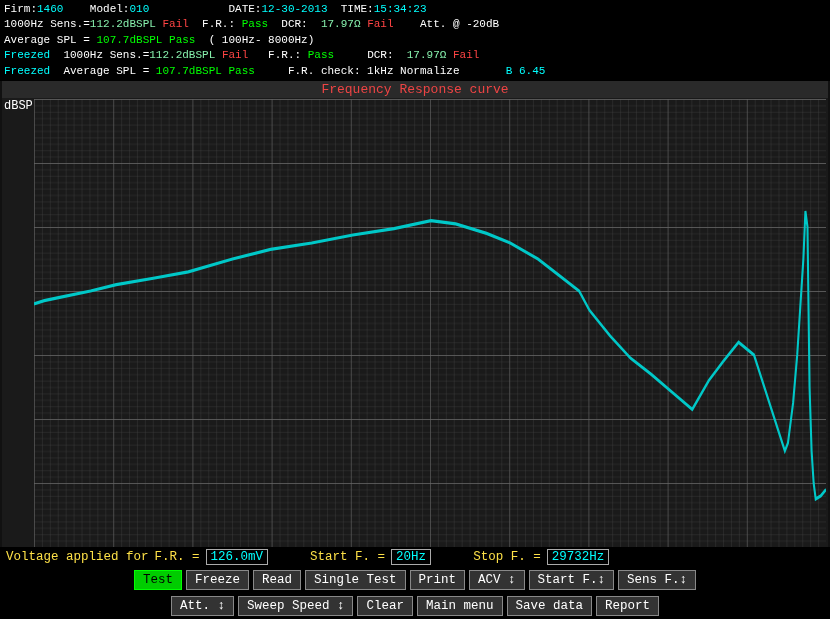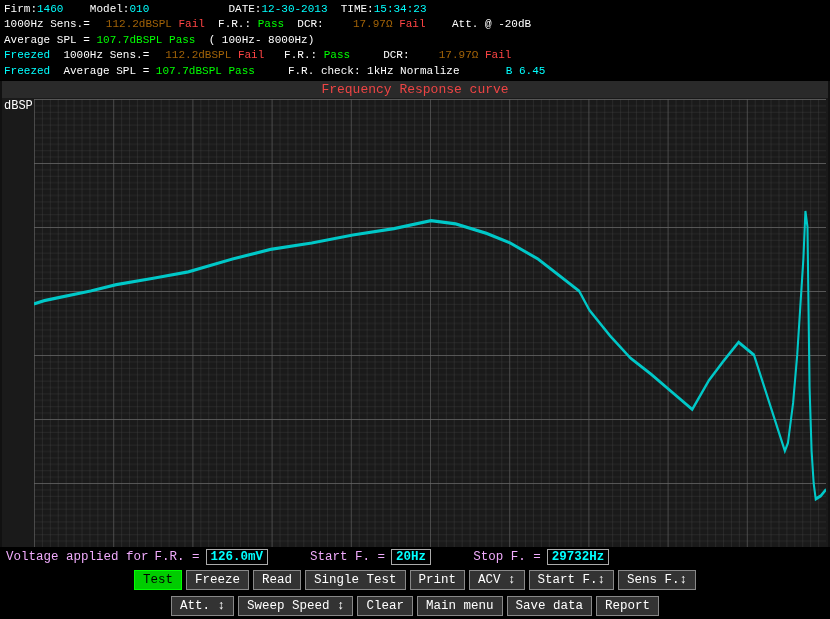--- a/index.html
+++ b/index.html
@@ -26,21 +26,21 @@
       flex-shrink: 0;
     }
     .header-line {
       display: flex;
       flex-wrap: wrap;
       white-space: nowrap;
       line-height: 1.4;
       font-size: 11px;
     }
     .hl-white { color: #fff; }
-    .hl-yellow { color: #a16207; margin-left: 16px; }
+    .hl-yellow { color: #86efac; }
     .hl-green { color: #00ff00; }
     .hl-red { color: #ff4444; }
     .hl-cyan { color: #00ffff; }
 
     
     .chart-container {
       flex: 1;
       position: relative;
       background: #1a1a1a;
       margin: 0 2px;
@@ -75,28 +75,27 @@
     
     .voltage-line {
       background: #000;
       padding: 2px 6px;
       display: flex;
       align-items: center;
       gap: 6px;
       font-size: 12.5px;
       flex-shrink: 0;
     }
-    .vl-label { color: #f0abfc; }
+    .vl-label { color: #fde047; }
     .vl-box {
       border: 1px solid #aaa;
       color: #00ffff;
       padding: 0 4px;
       background: #000;
       font-size: 12.5px;
-      font-weight: bold;
     }
 
     
     .btn-row {
       background: #000;
       display: flex;
       justify-content: center;
       gap: 4px;
       padding: 3px 20px;
       flex-shrink: 0;

